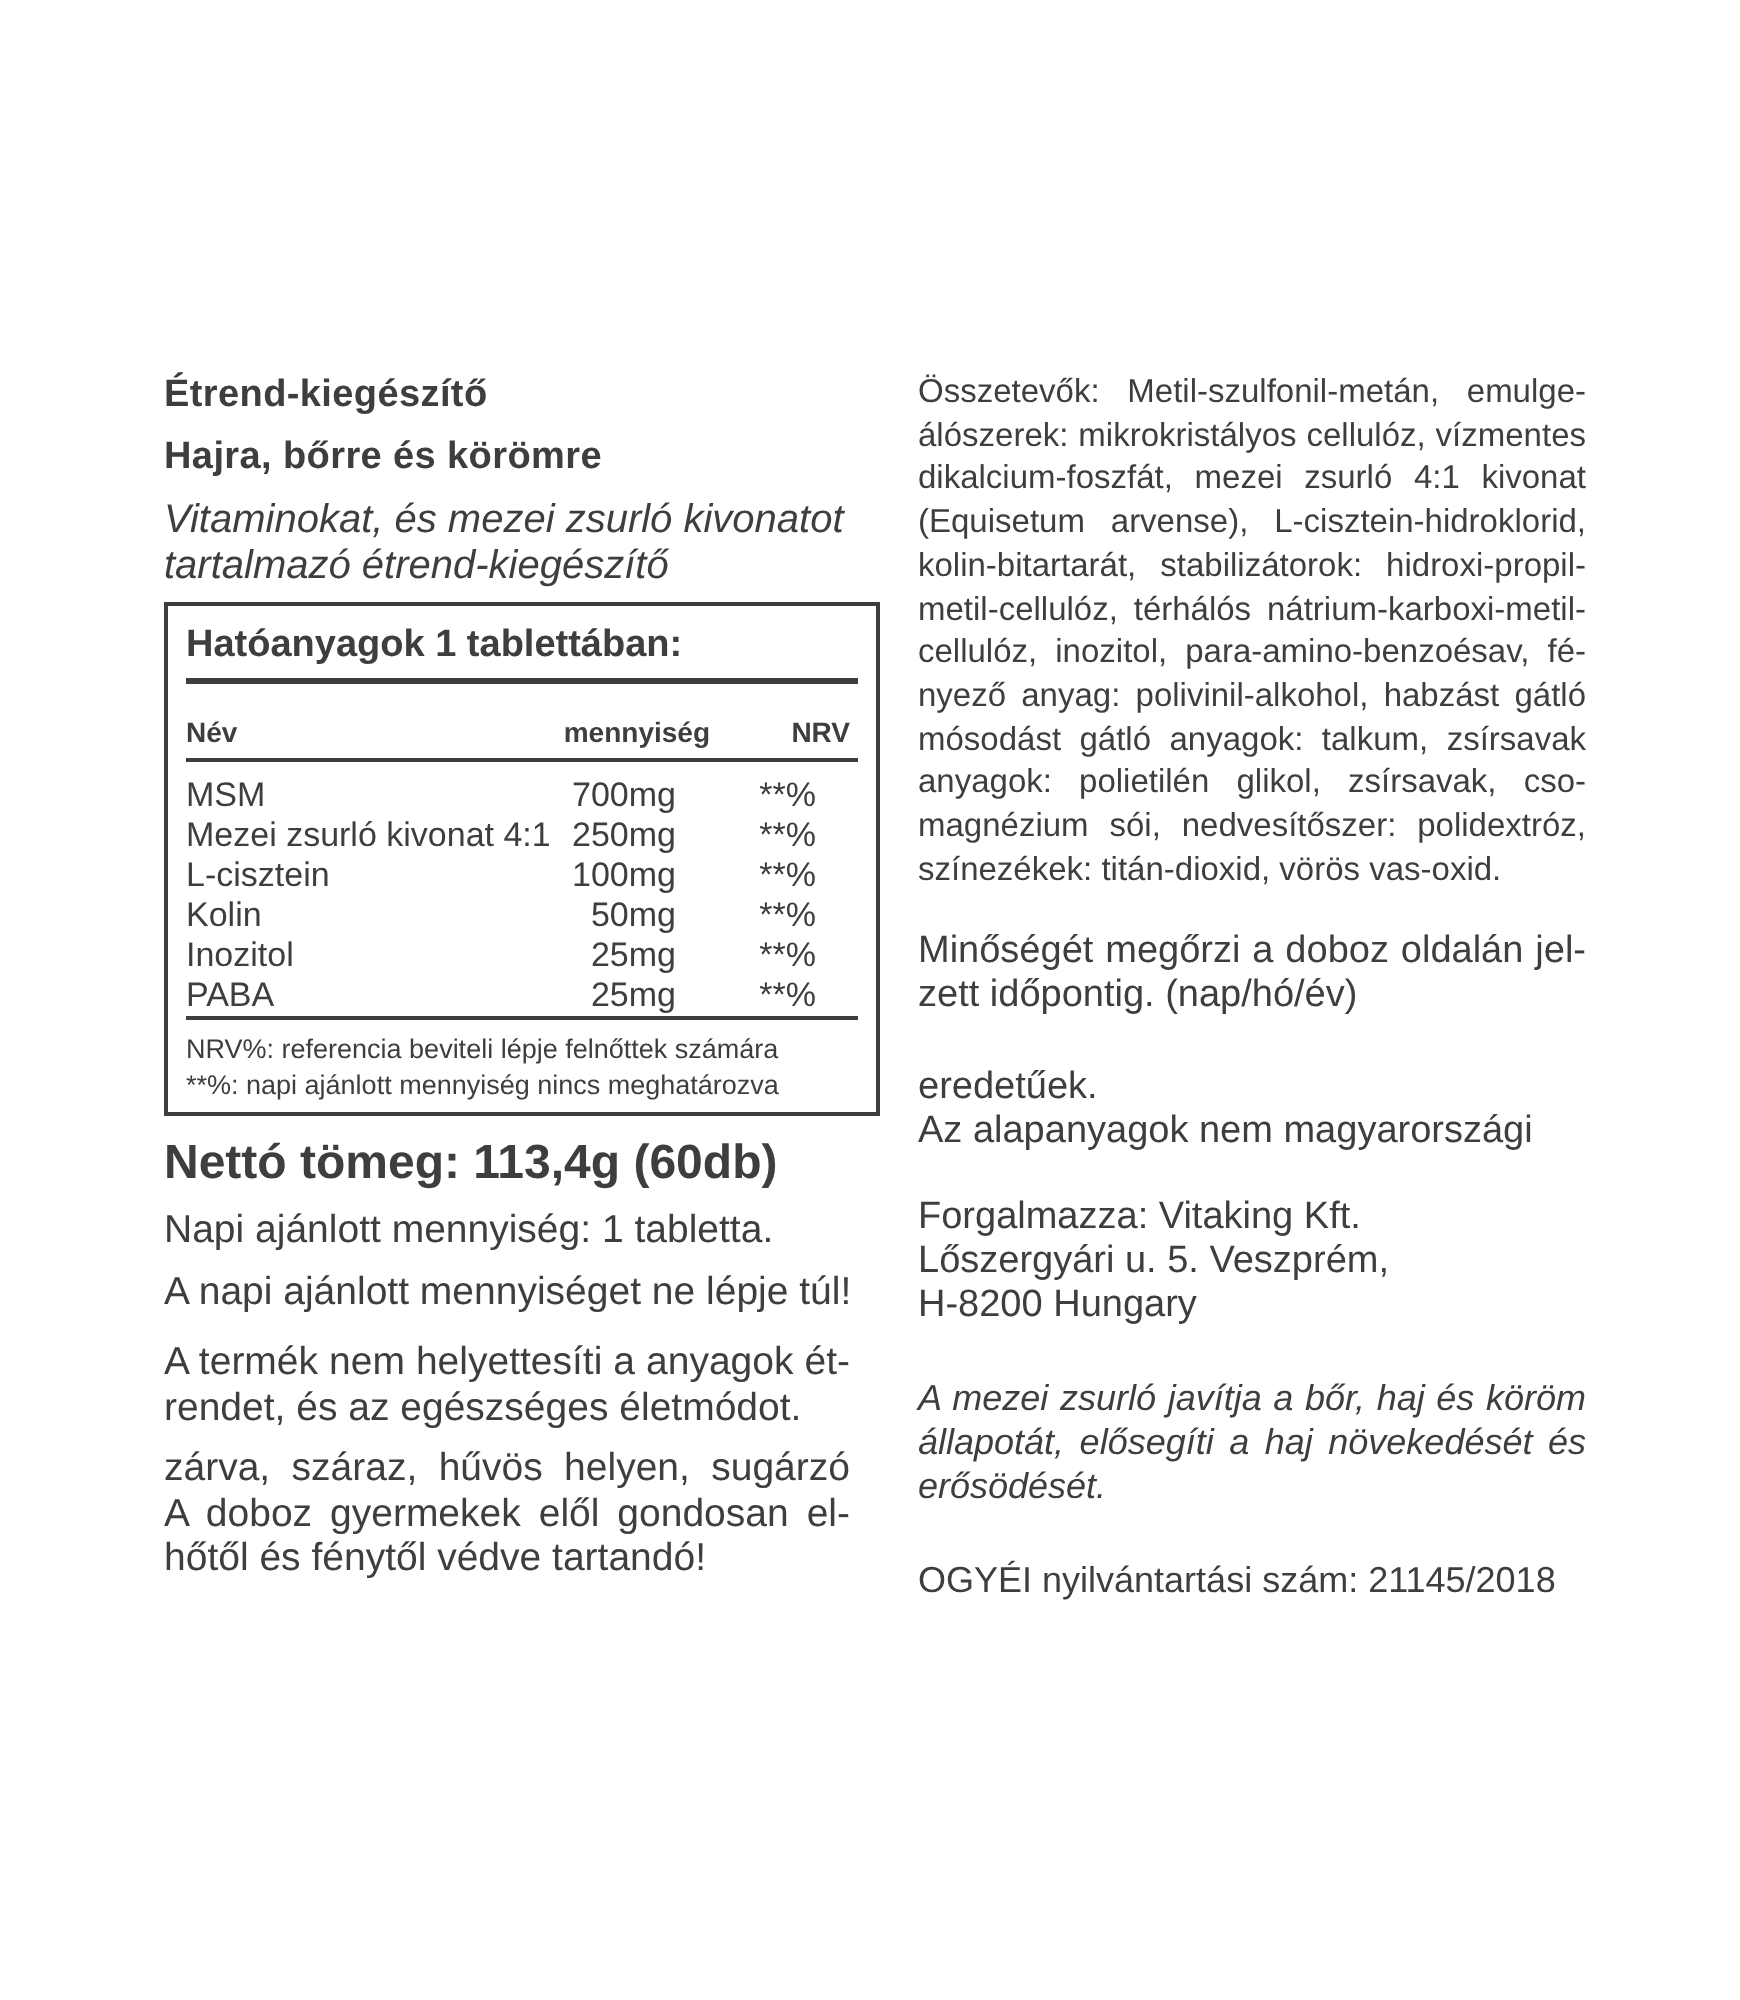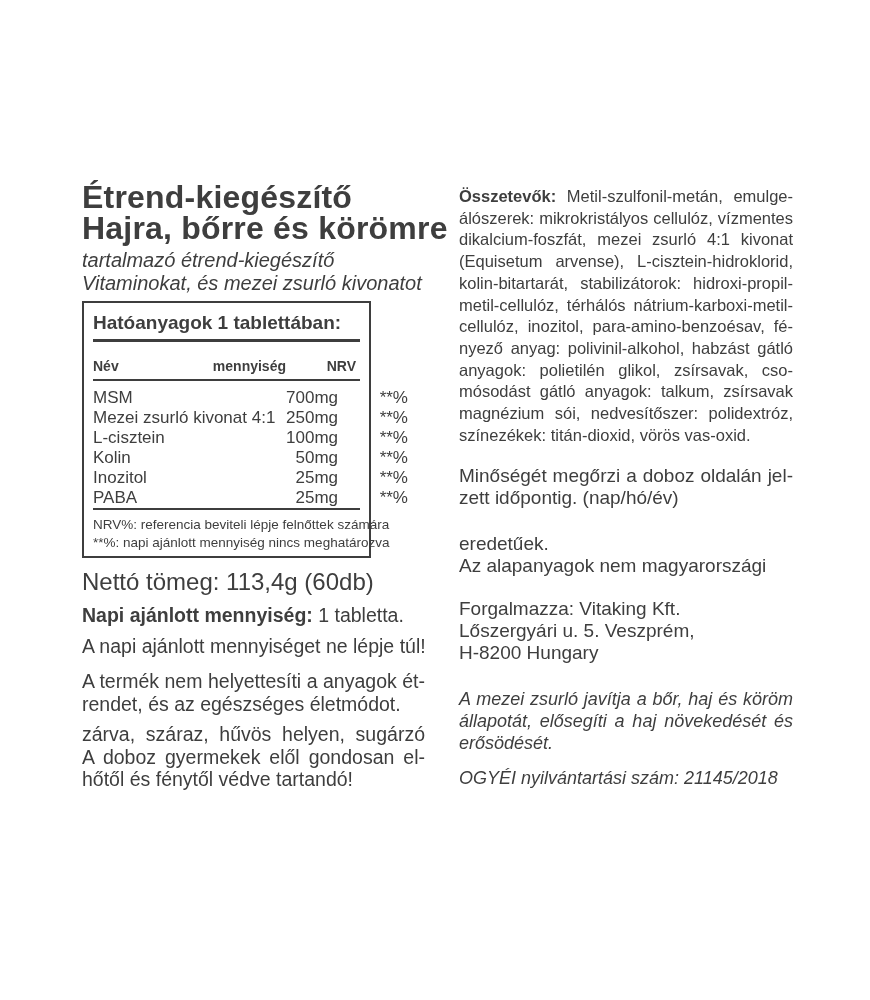--- a/index.html
+++ b/index.html
@@ -9,38 +9,38 @@
   }
   html,body{margin:0;padding:0;background:#fff;}
   .page{
     position:relative;
     width:870px;height:1000px;
     background:var(--bg);
     color:var(--text);
     font-family:"Liberation Sans","DejaVu Sans",sans-serif;
     overflow:hidden;
   }
-  .b{font-weight:bold;}
+  .b{font-weight:normal;}
   .col{position:absolute;}
   .col.left{left:82px;top:182px;width:343px;}
   .col.right{left:459px;top:186px;width:334px;}
 
   
   .lines .line{white-space:nowrap;}
   .just .line{white-space:normal;text-align:justify;text-align-last:justify;}
   .just .line:last-child{text-align-last:left;}
 
   
-  .title{font-size:32px;line-height:31px;font-weight:bold;letter-spacing:0.2px;}
+  .title{font-size:19px;line-height:31px;font-weight:bold;letter-spacing:0.2px;}
   .subtitle{margin-top:5px;font-size:20px;line-height:23px;font-style:italic;}
 
   .tbl{
     box-sizing:border-box;
     margin-top:6px;
-    width:289px;
+    width:358px;
     border:2px solid var(--border);
     padding:9px 9px 5px 9px;
   }
   .tbl-title{font-size:19px;line-height:22px;font-weight:bold;}
   .rule{height:2px;background:var(--border);}
   .rule.thick{height:3px;margin-top:5px;}
   .thead{
     display:flex;align-items:baseline;
     margin-top:13px;font-size:14px;line-height:22px;font-weight:bold;
   }
@@ -52,51 +52,51 @@
   .trow{
     display:grid;
     grid-template-columns:185px 60px 74px;
     font-size:17px;line-height:20px;
   }
   .trow .c-amt{text-align:right;}
   .trow .c-nrv{text-align:right;padding-right:4px;}
   .rule.under-rows{margin-top:0px;}
   .fn{margin-top:6px;font-size:13.5px;line-height:17.5px;}
 
-  .netto{margin-top:11px;font-size:24px;line-height:26px;font-weight:normal;}
+  .netto{margin-top:11px;font-size:24px;line-height:26px;font-weight:bold;}
   .lbody{font-size:19.5px;line-height:22.5px;}
   .napi{margin-top:9px;}
   .warn1{margin-top:8px;}
   .para-l{margin-top:13px;}
   .para-l2{margin-top:8px;}
 
   
   .ing{font-size:16.5px;line-height:21.7px;}
   .rbody{font-size:19px;line-height:21.7px;}
   .quality{margin-top:19px;}
   .origin{margin-top:24px;}
   .distrib{margin-top:22px;line-height:22px;}
   .claim{margin-top:24px;font-size:18px;line-height:22px;font-style:italic;}
-  .reg{margin-top:13px;font-size:18px;line-height:22px;font-style:italic;}
+  .reg{margin-top:25px;font-size:18px;line-height:22px;}
 </style>
 </head>
 <body>
 
 <div class="page">
 
   <div class="col left">
 
     <div class="title lines">
         <div class="line">Étrend-kiegészítő</div>
         <div class="line">Hajra, bőrre és körömre</div>
       </div>
 
     <div class="subtitle lines">
+        <div class="line">Vitaminokat, és mezei zsurló kivonatot</div>
         <div class="line">tartalmazó étrend-kiegészítő</div>
-        <div class="line">Vitaminokat, és mezei zsurló kivonatot</div>
       </div>
 
     <div class="tbl">
       <div class="tbl-title">Hatóanyagok 1 tablettában:</div>
       <div class="rule thick"></div>
       <div class="thead">
         <span class="c-name">Név</span>
         <span class="c-amt">mennyiség</span>
         <span class="c-nrv">NRV</span>
       </div>
@@ -165,22 +165,22 @@
 
     <div class="ing lines just">
       <div class="line"><span class="b">Összetevők:</span> <span>Metil-szulfonil-metán, emulge-</span></div>
     <div class="line">álószerek: mikrokristályos cellulóz, vízmentes</div>
         <div class="line">dikalcium-foszfát, mezei zsurló 4:1 kivonat</div>
         <div class="line">(Equisetum arvense), L-cisztein-hidroklorid,</div>
         <div class="line">kolin-bitartarát, stabilizátorok: hidroxi-propil-</div>
         <div class="line">metil-cellulóz, térhálós nátrium-karboxi-metil-</div>
         <div class="line">cellulóz, inozitol, para-amino-benzoésav, fé-</div>
         <div class="line">nyező anyag: polivinil-alkohol, habzást gátló</div>
+        <div class="line">mósodást gátló anyagok: talkum, zsírsavak</div>
         <div class="line">anyagok: polietilén glikol, zsírsavak, cso-</div>
-        <div class="line">mósodást gátló anyagok: talkum, zsírsavak</div>
         <div class="line">magnézium sói, nedvesítőszer: polidextróz,</div>
         <div class="line">színezékek: titán-dioxid, vörös vas-oxid.</div>
       </div>
 
     <div class="rbody quality lines just">
         <div class="line">Minőségét megőrzi a doboz oldalán jel-</div>
         <div class="line">zett időpontig. (nap/hó/év)</div>
       </div>
 
     <div class="rbody origin lines just">

